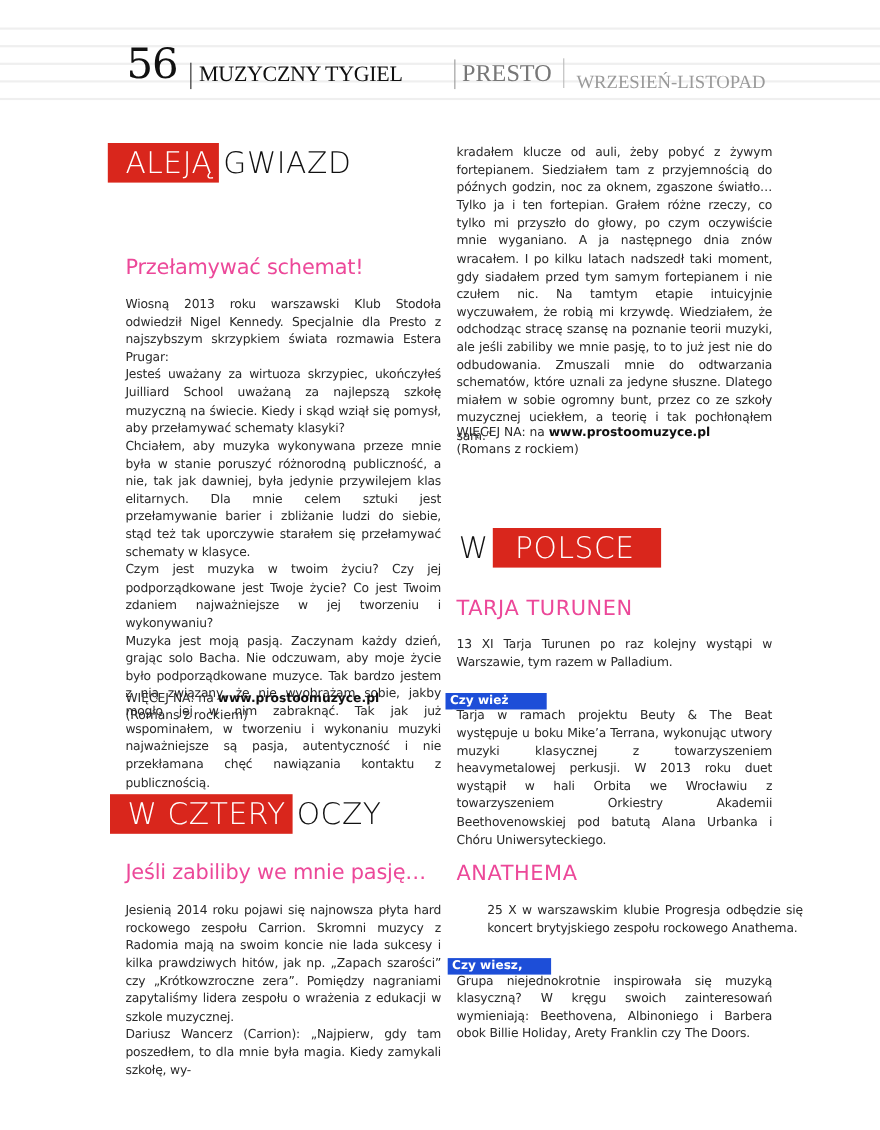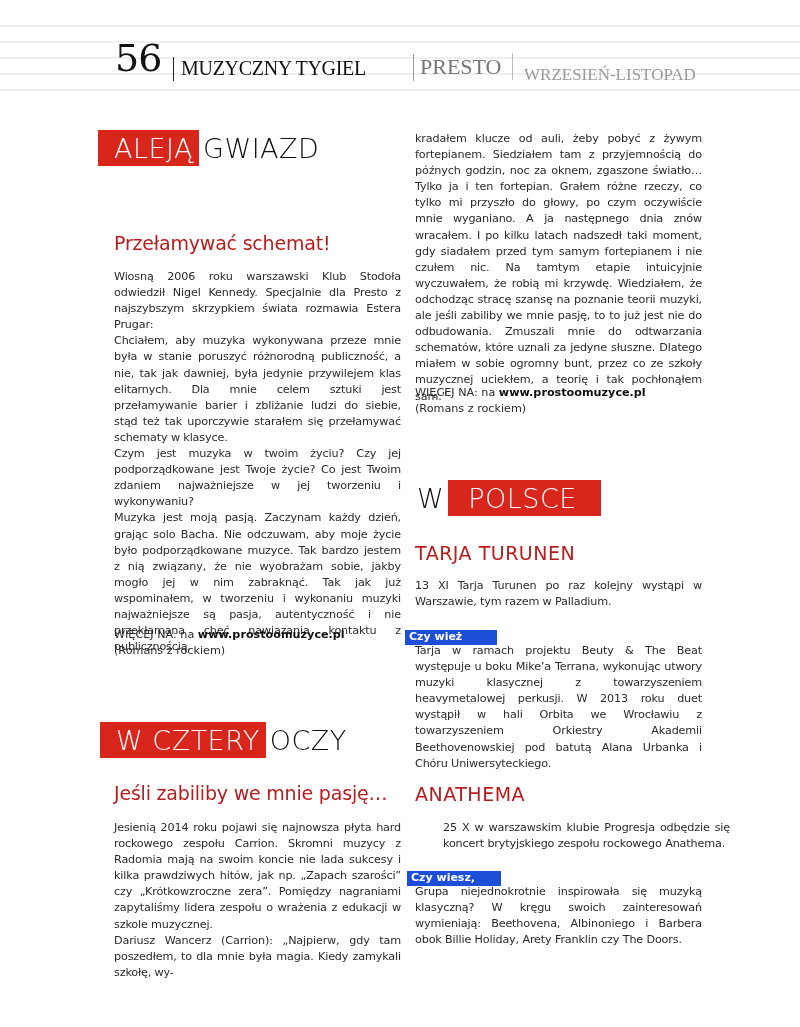--- a/index.html
+++ b/index.html
@@ -20,21 +20,21 @@
   .section-head { position:absolute; display:flex; align-items:center; height:36px;
                   font-family:"DejaVu Sans", sans-serif; font-weight:200;
                   font-size:27px; letter-spacing:0.5px; }
   .section-head .red { background:#d9261c; color:#fff; height:36px; display:flex;
                        align-items:center; padding:0 6px 0 16px; }
   .section-head .black { color:#111; padding-left:4px; }
   .section-head .black-left { color:#111; padding-right:4px; }
   .section-head .red-right { background:#d9261c; color:#fff; height:36px; display:flex;
                        align-items:center; padding:0 24px 0 20px; }
 
-  .subhead { position:absolute; font-size:19px; color:#b91c1c; font-weight:normal;
+  .subhead { position:absolute; font-size:19px; color:#ec4899; font-weight:normal;
              letter-spacing:-0.2px; }
   .col { position:absolute; font-size:11.2px; line-height:16.1px; color:#2a2a2a;
          text-align:justify; letter-spacing:-0.15px; }
   .col p { margin:0; }
   .more { position:absolute; font-size:11.2px; line-height:16px; color:#2a2a2a; }
   .more b { color:#111; }
   .tag { position:absolute; background:#1d4ed8; color:#fff; font-size:11px; font-weight:bold;
          height:15px; line-height:14px; padding:0 8px 0 4px; width:80px; }
 </style>
 </head>
@@ -57,21 +57,22 @@
 </div>
 
 <div class="section-head" style="left:98px;top:130px;">
   <span class="red">ALEJĄ</span>
   <span class="black">GWIAZD</span>
 </div>
 
 <div class="subhead" style="left:114px;top:232px;">Przełamywać schemat!</div>
 
 <div class="col" style="left:114px;top:269px;width:287px;">
-  <p>Wiosną 2006 roku warszawski Klub Stodoła odwiedził Nigel Kennedy. Specjalnie dla Presto z najszybszym skrzypkiem świata rozmawia Estera Prugar:</p>
+  <p>Wiosną 2013 roku warszawski Klub Stodoła odwiedził Nigel Kennedy. Specjalnie dla Presto z najszybszym skrzypkiem świata rozmawia Estera Prugar:</p>
+  <p>Jesteś uważany za wirtuoza skrzypiec, ukończyłeś Juilliard School uważaną za najlepszą szkołę muzyczną na świecie. Kiedy i skąd wziął się pomysł, aby przełamywać schematy klasyki?</p>
   <p>Chciałem, aby muzyka wykonywana przeze mnie była w stanie poruszyć różnorodną publiczność, a nie, tak jak dawniej, była jedynie przywilejem klas elitarnych. Dla mnie celem sztuki jest przełamywanie barier i zbliżanie ludzi do siebie, stąd też tak uporczywie starałem się przełamywać schematy w klasyce.</p>
   <p>Czym jest muzyka w twoim życiu? Czy jej podporządkowane jest Twoje życie? Co jest Twoim zdaniem najważniejsze w jej tworzeniu i wykonywaniu?</p>
   <p>Muzyka jest moją pasją. Zaczynam każdy dzień, grając solo Bacha. Nie odczuwam, aby moje życie było podporządkowane muzyce. Tak bardzo jestem z nią związany, że nie wyobrażam sobie, jakby mogło jej w nim zabraknąć. Tak jak już wspominałem, w tworzeniu i wykonaniu muzyki najważniejsze są pasja, autentyczność i nie przekłamana chęć nawiązania kontaktu z publicznością.</p>
 </div>
 
 <div class="more" style="left:114px;top:627px;">
   <span>WIĘCEJ NA: na</span>
   <b>www.prostoomuzyce.pl</b><br>
   <span>(Romans z rockiem)</span>
 </div>

